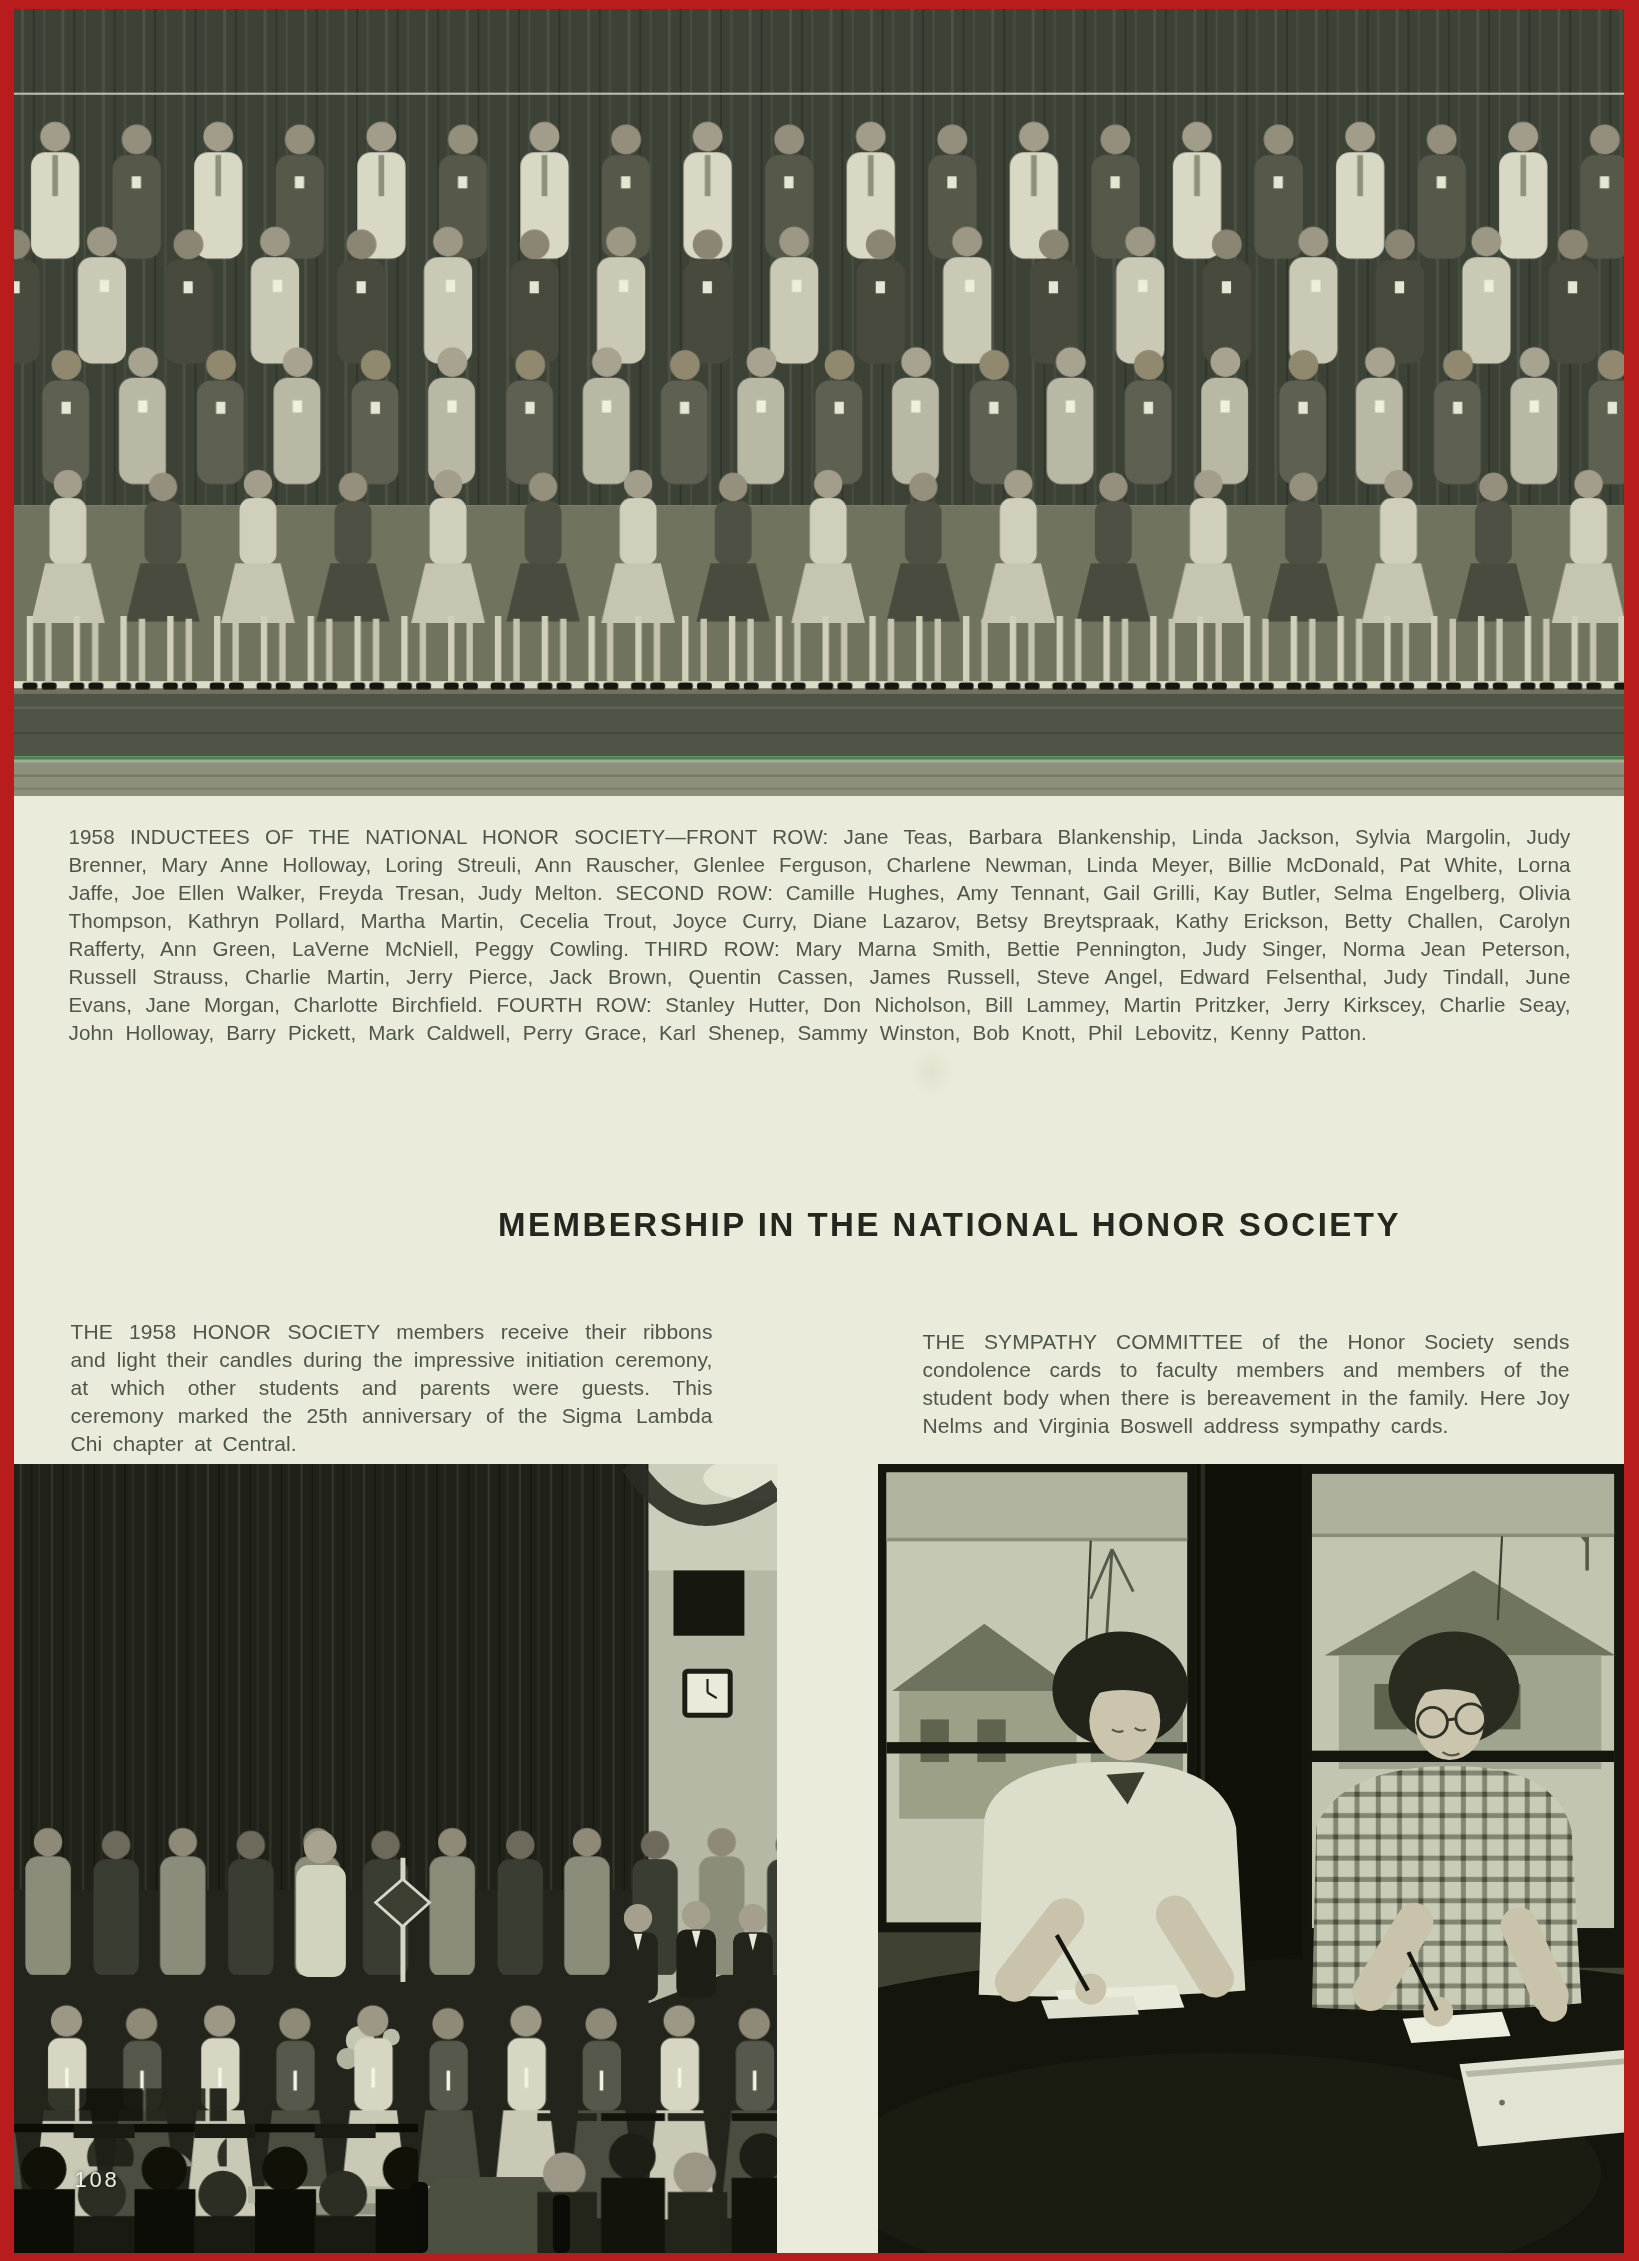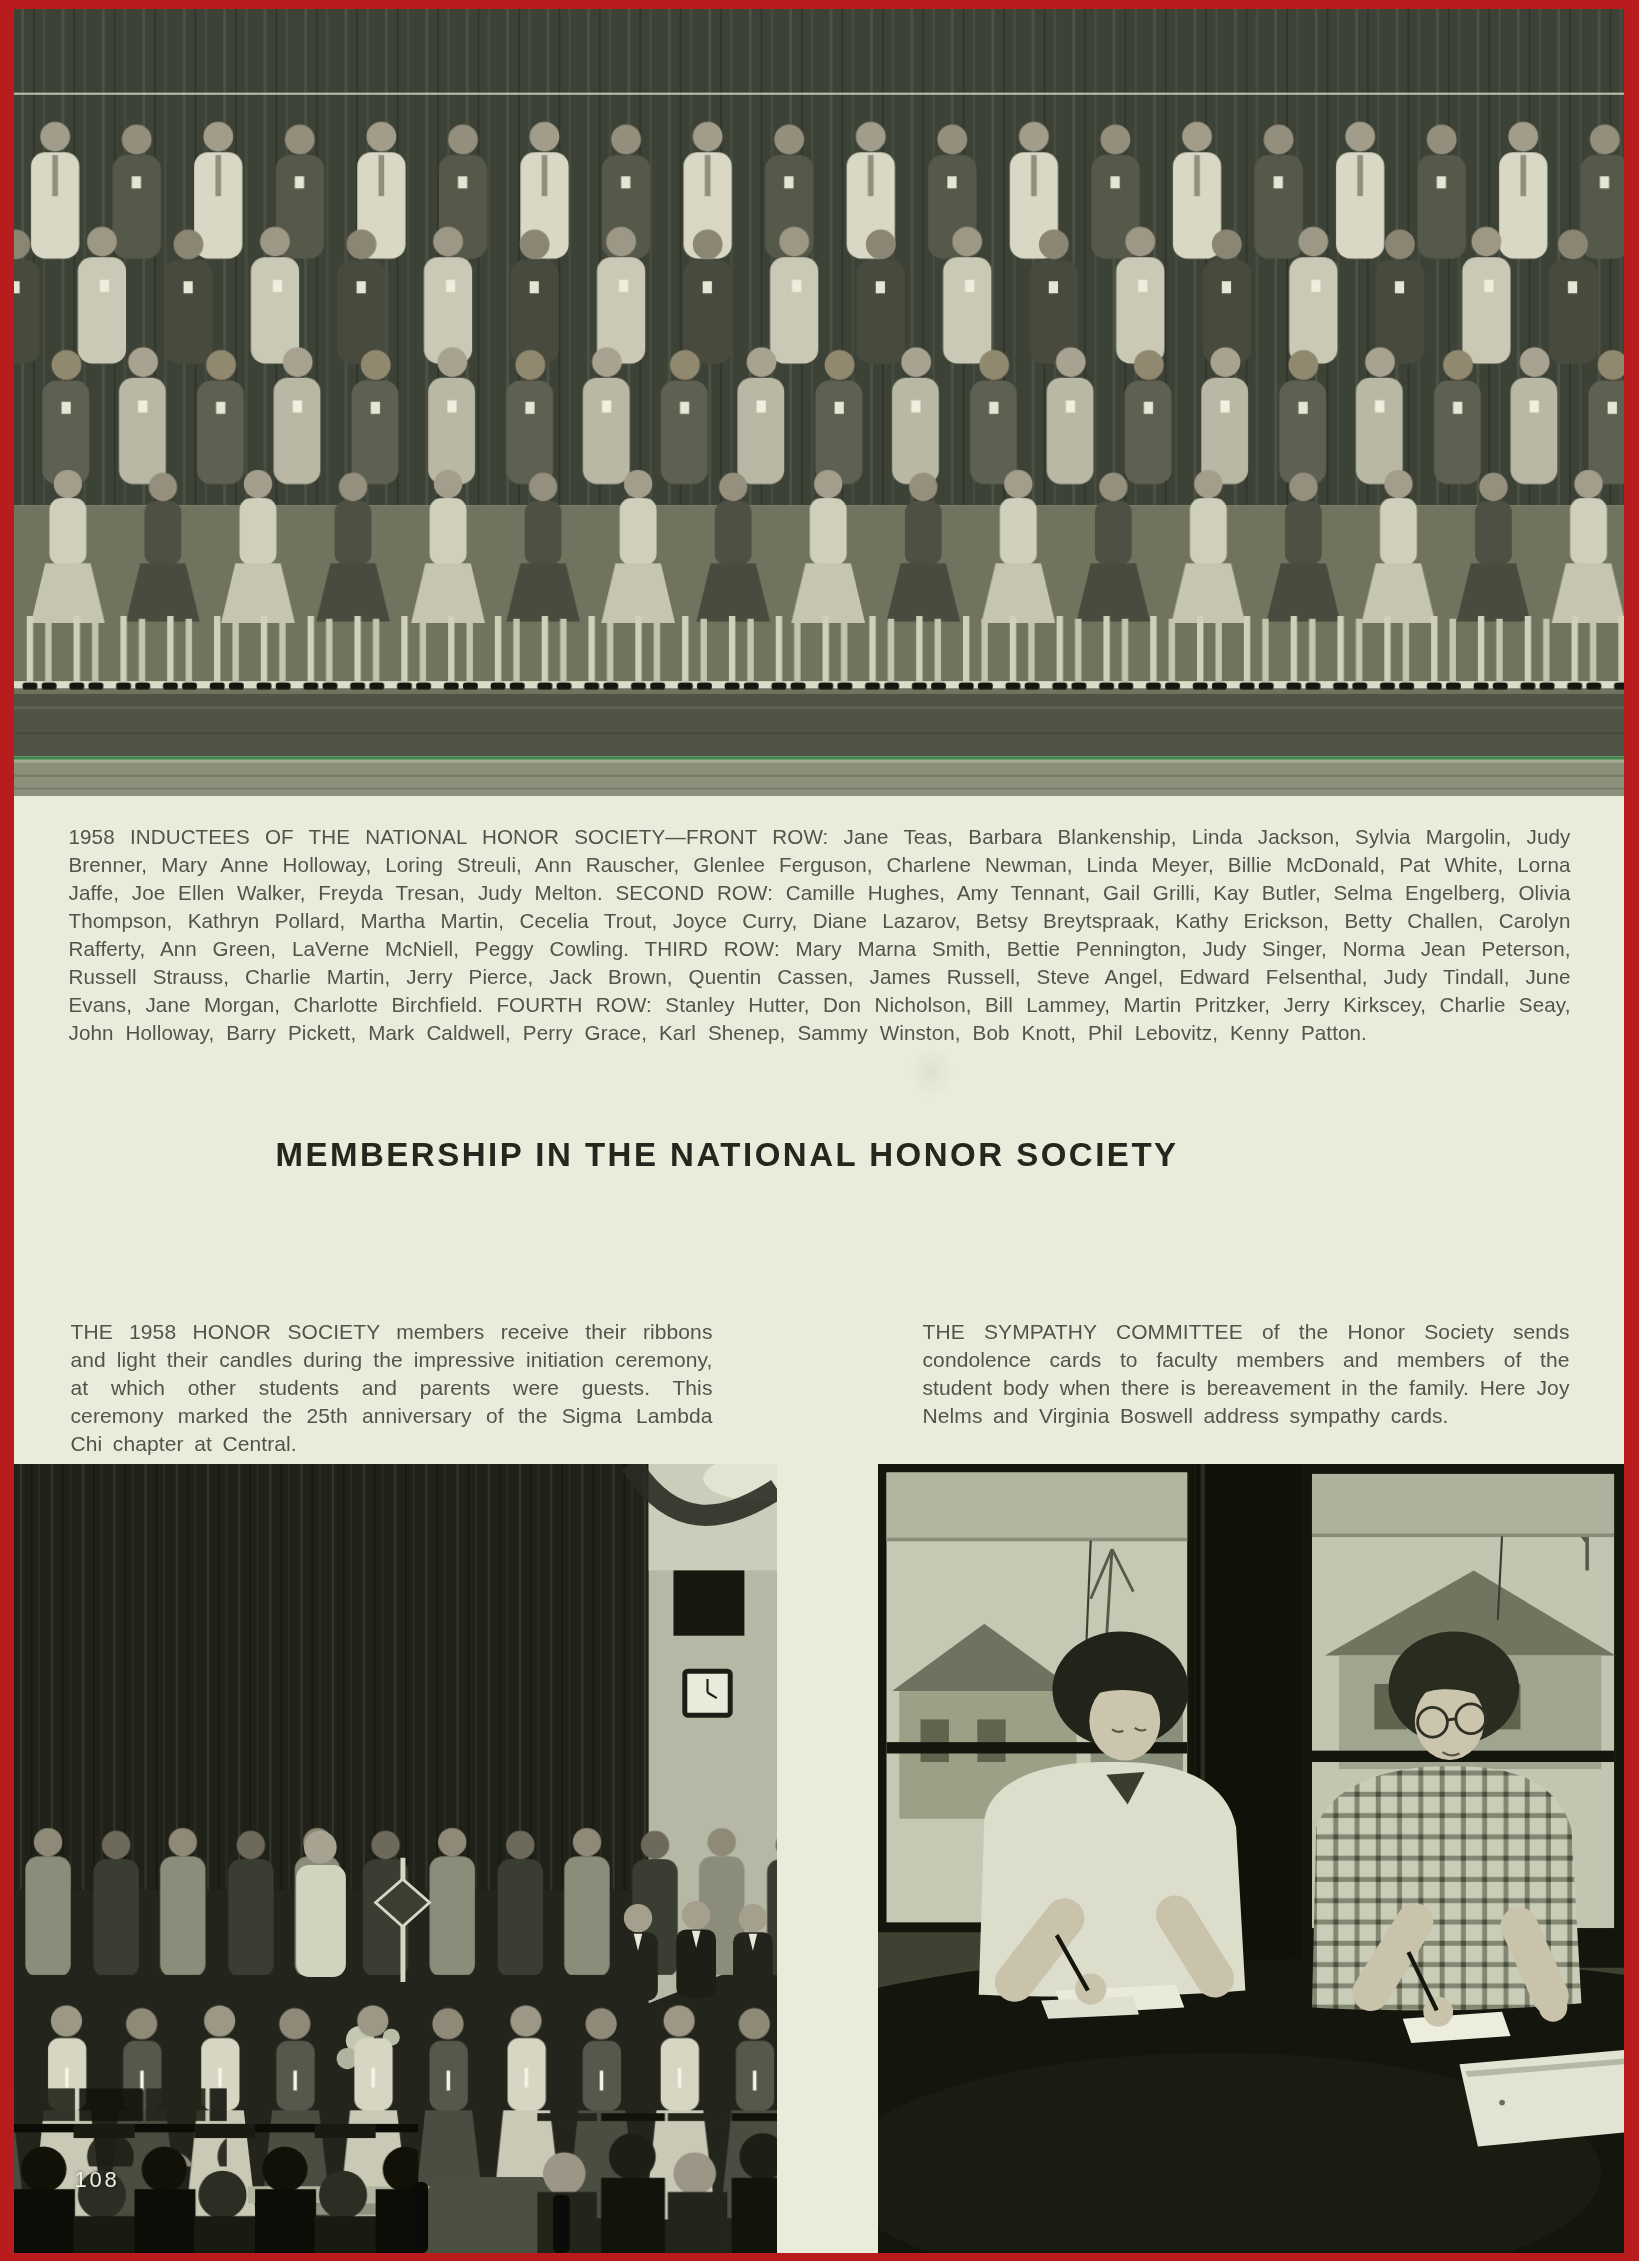--- a/index.html
+++ b/index.html
@@ -19,31 +19,31 @@
   .photo svg{display:block;width:100%;height:100%;}
   .photo-top{left:0;top:0;width:1610px;height:787px;}
   .photo-bl{left:0;top:1455px;width:763px;height:789px;}
   .photo-br{left:864px;top:1455px;width:746px;height:789px;}
   .caption{
     position:absolute;left:55px;top:814px;width:1502px;
     font-size:20.6px;line-height:28px;color:#4e564a;
     text-align:justify;word-spacing:0.30em;letter-spacing:0.1px;
   }
   .heading{
-    position:absolute;right:0px;top:1127px;width:1348px;
+    position:absolute;right:0px;top:1197px;width:1348px;
     font-size:33px;font-weight:700;color:#25271f;
-    letter-spacing:2.5px;text-align:left;white-space:nowrap;
+    letter-spacing:2.5px;text-align:center;white-space:nowrap;
   }
   .col{
     position:absolute;top:1309px;
     font-size:21px;line-height:28px;color:#4e564a;
     text-align:justify;word-spacing:0.22em;letter-spacing:0.1px;
   }
   .col-left{left:57px;width:642px;}
-  .col-right{left:909px;width:647px;}
+  .col-right{left:909px;width:647px;margin-top:10px;}
   .page-number{
     position:absolute;left:61px;top:2158px;
     font-size:22px;letter-spacing:2.8px;color:#eef0e2;
     text-shadow:0 0 4.3px rgba(0,0,0,.6);
     z-index:5;
   }
   .smudge{
     position:absolute;left:895px;top:1037px;width:45px;height:52px;
     background:radial-gradient(ellipse at center,#d9dac4 0%,rgba(217,218,196,0) 70%);
     opacity:.6;

